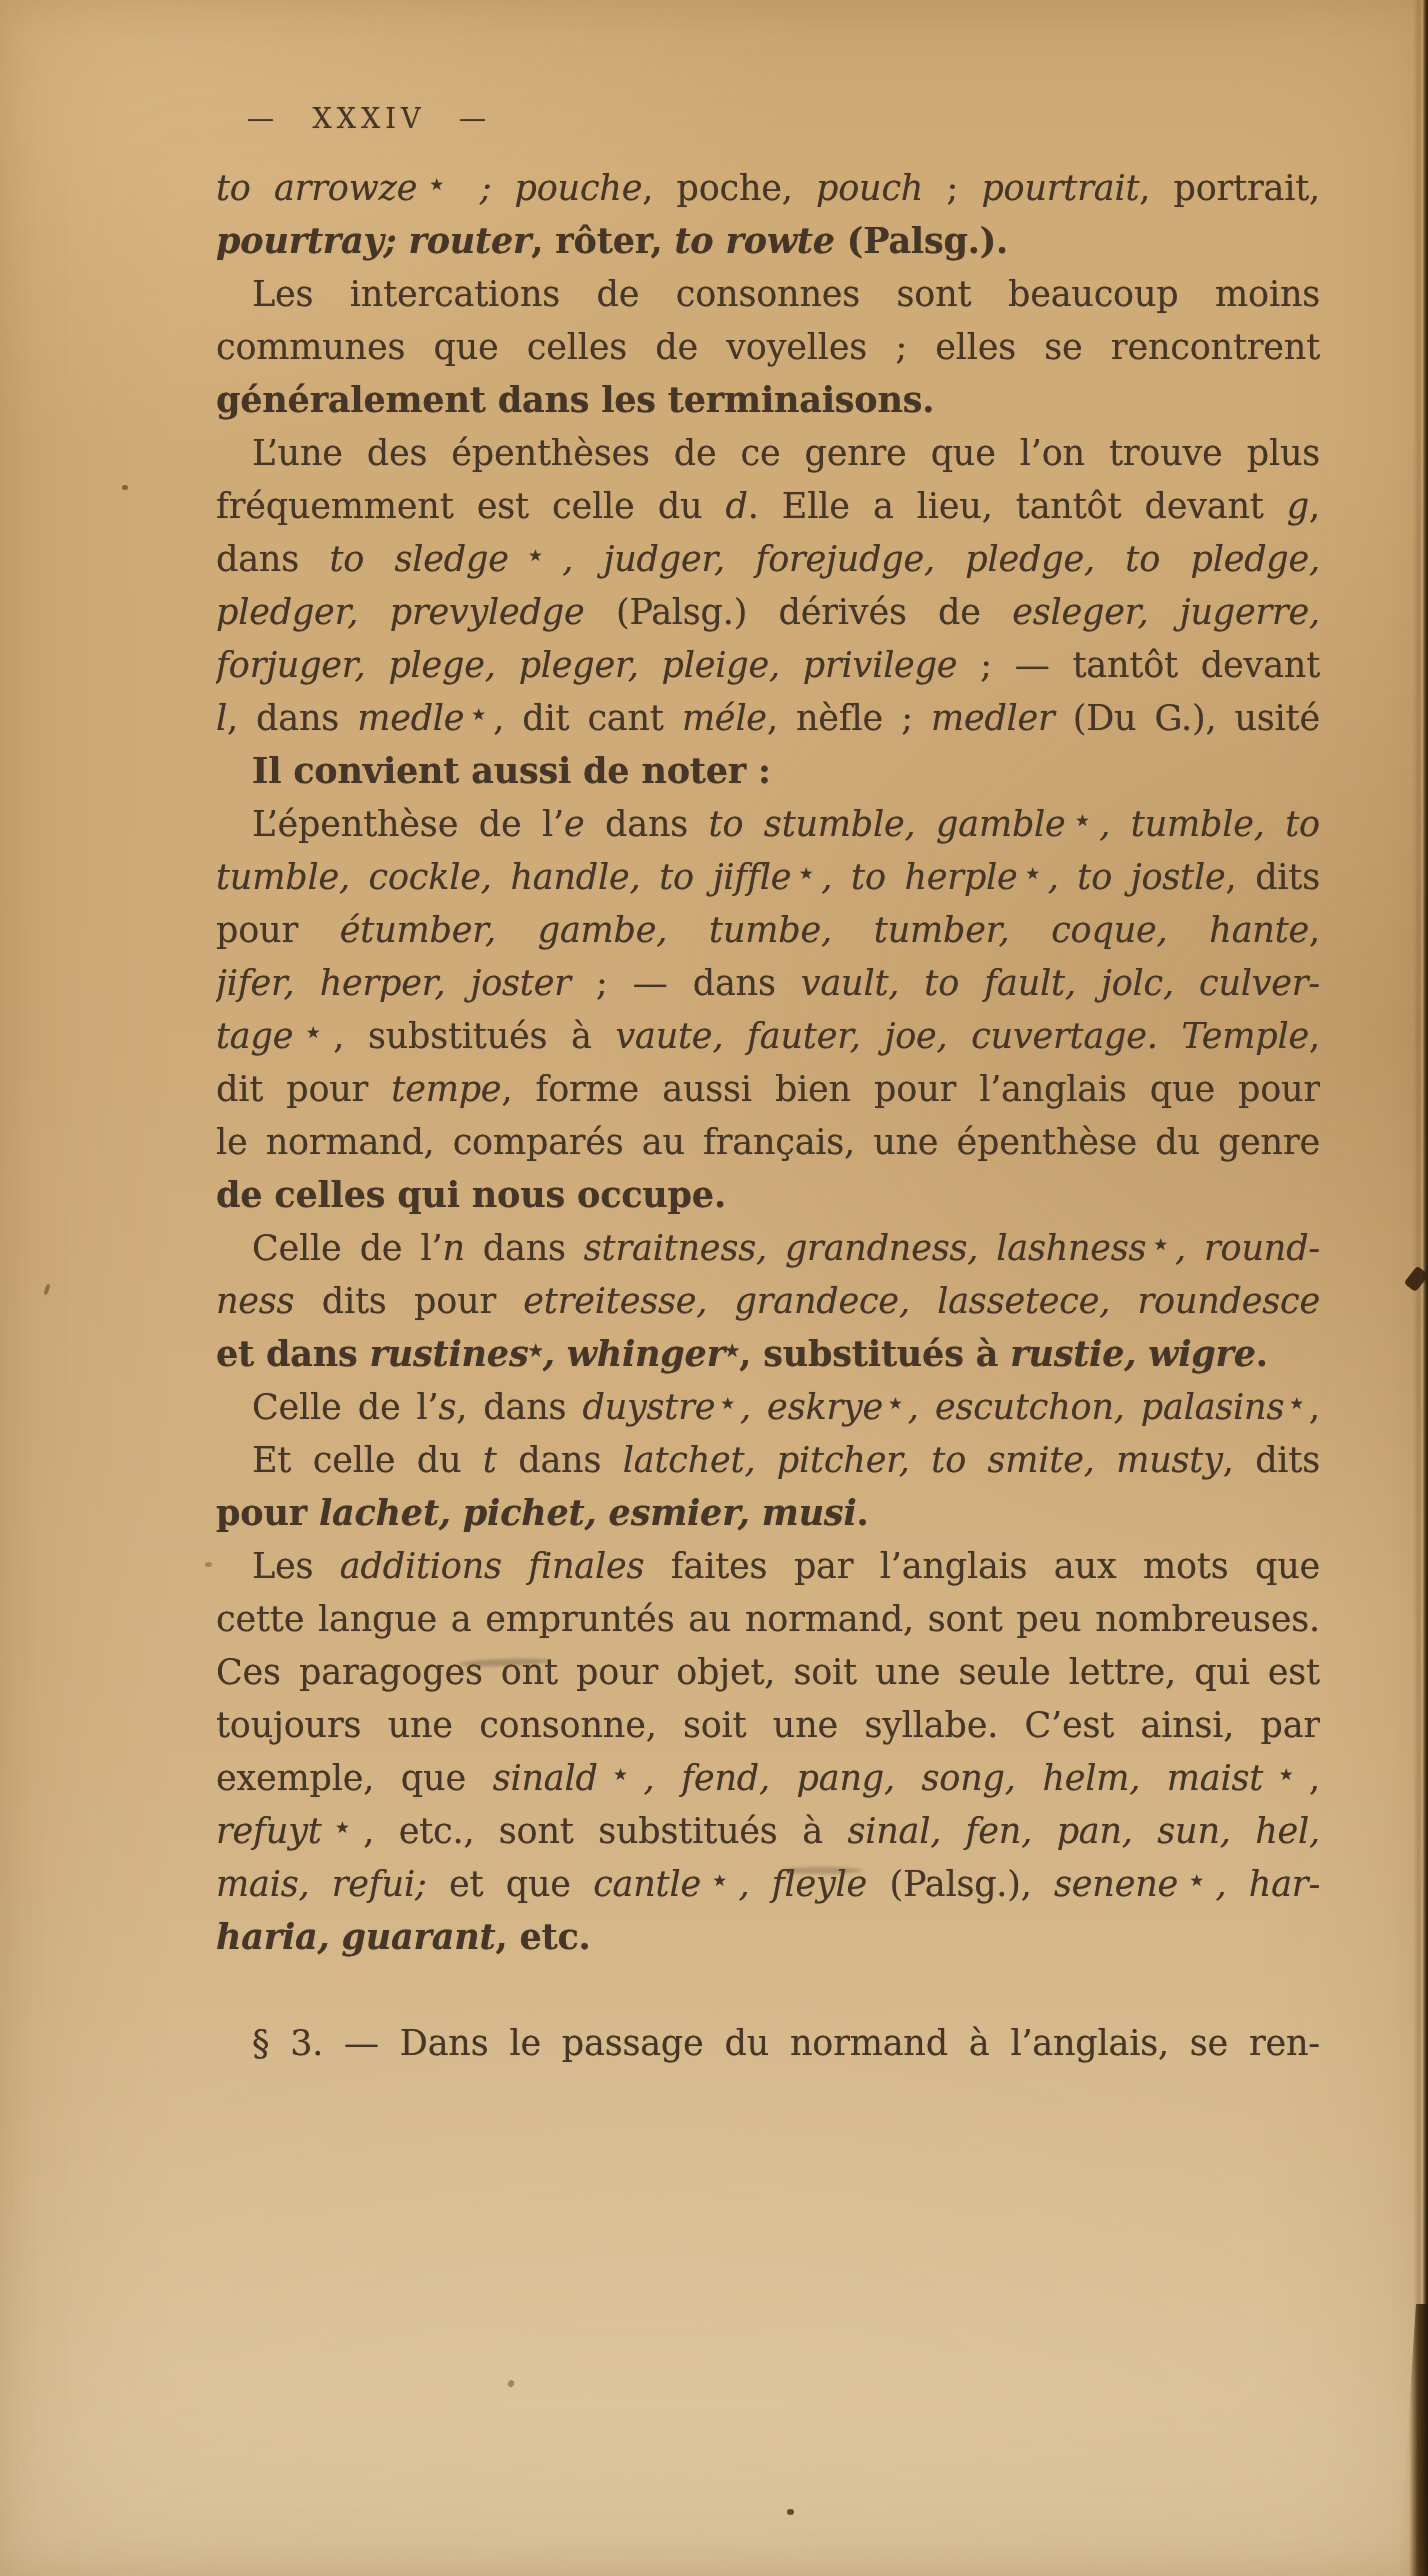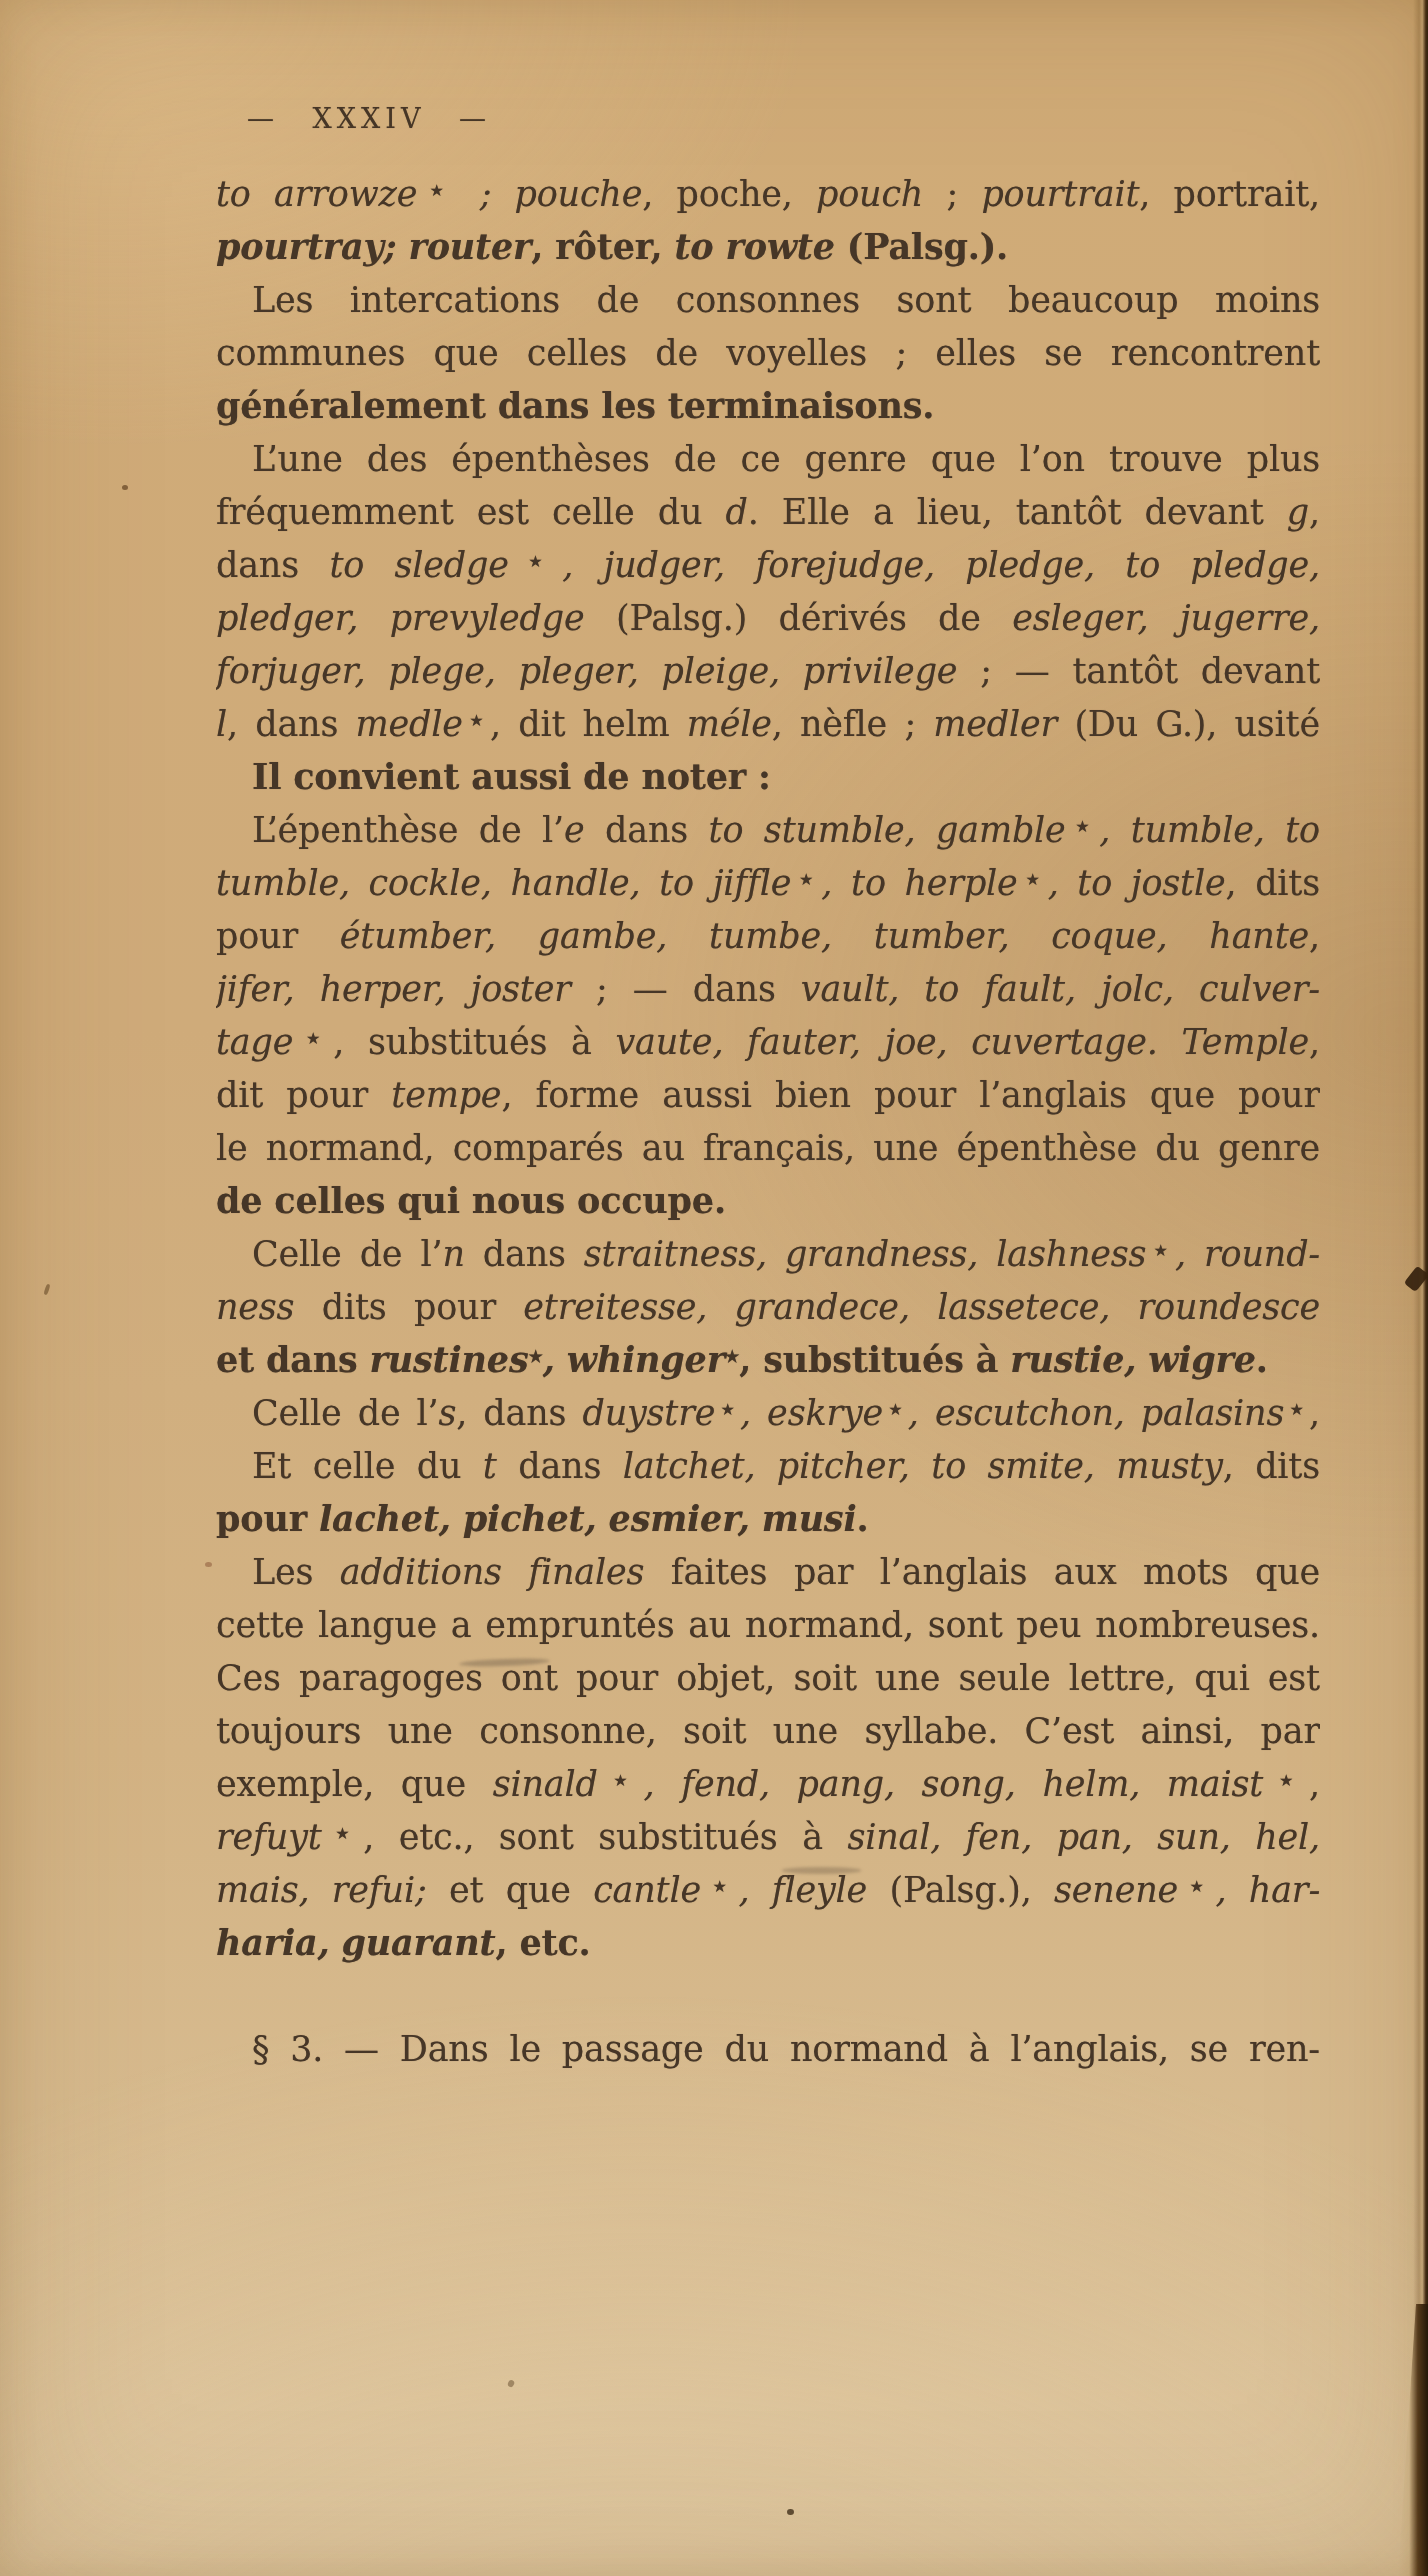--- a/index.html
+++ b/index.html
@@ -27,21 +27,21 @@
     font-size:27px;letter-spacing:5px;word-spacing:20px;color:var(--ink);
     text-shadow:0 0 0.8px rgba(70,54,39,0.5);
   }
   
   .text-block{
     position:absolute;left:216px;top:163px;width:1104px;color:var(--ink);
   }
   .para{margin:0;padding:0;}
   .para.gap-before{margin-top:53px;}
   .line{
-    height:53px;line-height:62px;font-size:35px;letter-spacing:-0.2px;
+    height:53px;line-height:50px;font-size:35px;letter-spacing:-0.2px;
     overflow:hidden;white-space:normal;
     text-shadow:0 0 0.7px rgba(70,54,38,0.55);
   }
   .line.just{text-align:justify;text-align-last:justify;}
   .line.left{text-align:left;text-align-last:left;font-weight:bold;}
   .line.indent{text-indent:36px;}
   .r{font-style:normal;}
   .i{font-style:italic;}
   .star{font-style:normal;font-size:46%;position:relative;top:-0.62em;letter-spacing:0;}
   
@@ -91,21 +91,21 @@
       <div class="line just indent"><span class="r">Les intercations de consonnes sont beaucoup moins</span></div>
       <div class="line just"><span class="r">communes que celles de voyelles ; elles se rencontrent</span></div>
       <div class="line left"><span class="r">généralement dans les terminaisons.</span></div>
     </div>
     <div class="para">
       <div class="line just indent"><span class="r">L’une des épenthèses de ce genre que l’on trouve plus</span></div>
       <div class="line just"><span class="r">fréquemment est celle du </span><span class="i">d</span><span class="r">. Elle a lieu, tantôt devant </span><span class="i">g</span><span class="r">,</span></div>
       <div class="line just"><span class="r">dans </span><span class="i">to sledge</span><span class="star">★</span><span class="i">, judger, forejudge, pledge, to pledge,</span></div>
       <div class="line just"><span class="i">pledger, prevyledge </span><span class="r">(Palsg.) dérivés de </span><span class="i">esleger, jugerre,</span></div>
       <div class="line just"><span class="i">forjuger, plege, pleger, pleige, privilege</span><span class="r"> ; — tantôt devant</span></div>
-      <div class="line just"><span class="i">l</span><span class="r">, dans </span><span class="i">medle</span><span class="star">★</span><span class="r">, dit helm </span><span class="i">méle</span><span class="r">, nèfle ; </span><span class="i">medler</span><span class="r"> (Du G.), usité</span></div>
+      <div class="line just"><span class="i">l</span><span class="r">, dans </span><span class="i">medle</span><span class="star">★</span><span class="r">, dit cant </span><span class="i">méle</span><span class="r">, nèfle ; </span><span class="i">medler</span><span class="r"> (Du G.), usité</span></div>
     </div>
     <div class="para">
       <div class="line left indent"><span class="r">Il convient aussi de noter :</span></div>
     </div>
     <div class="para">
       <div class="line just indent"><span class="r">L’épenthèse de l’</span><span class="i">e</span><span class="r"> dans </span><span class="i">to stumble, gamble</span><span class="star">★</span><span class="i">, tumble, to</span></div>
       <div class="line just"><span class="i">tumble, cockle, handle, to jiffle</span><span class="star">★</span><span class="i">, to herple</span><span class="star">★</span><span class="i">, to jostle</span><span class="r">, dits</span></div>
       <div class="line just"><span class="r">pour </span><span class="i">étumber, gambe, tumbe, tumber, coque, hante</span><span class="r">,</span></div>
       <div class="line just"><span class="i">jifer, herper, joster</span><span class="r"> ; — dans </span><span class="i">vault, to fault, jolc, culver-</span></div>
       <div class="line just"><span class="i">tage</span><span class="star">★</span><span class="r">, substitués à </span><span class="i">vaute, fauter, joe, cuvertage. Temple</span><span class="r">,</span></div>

